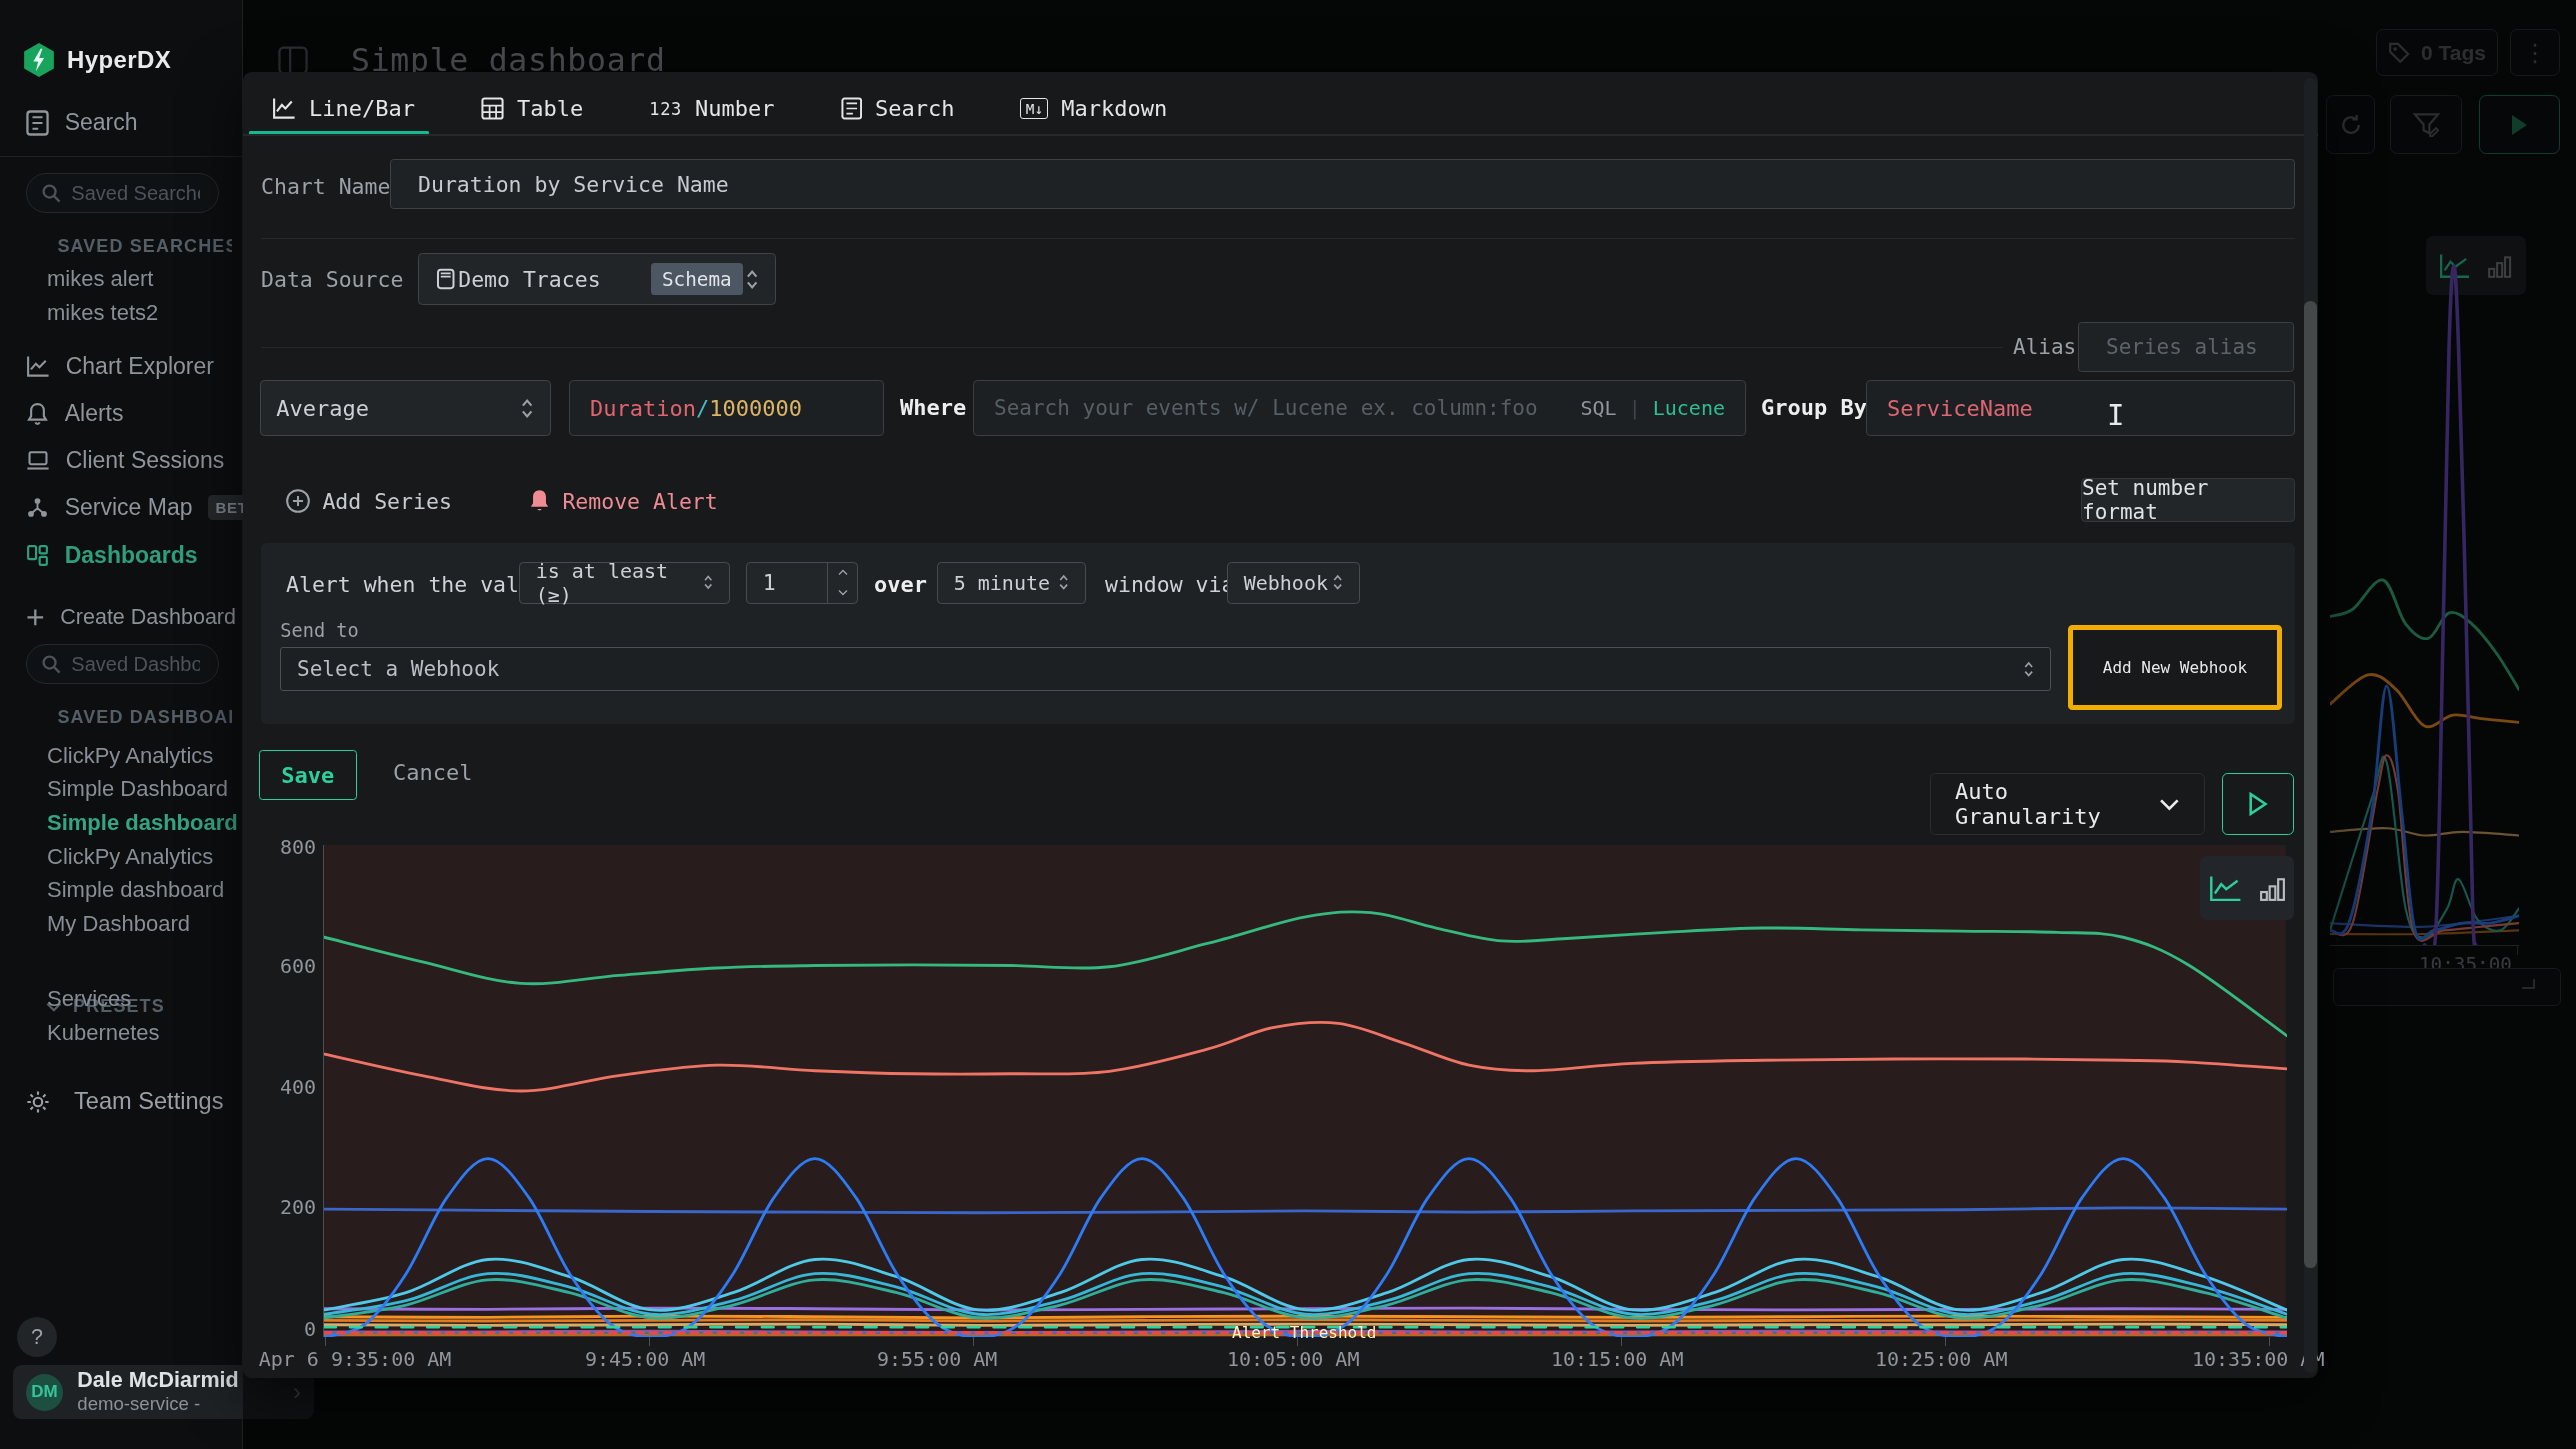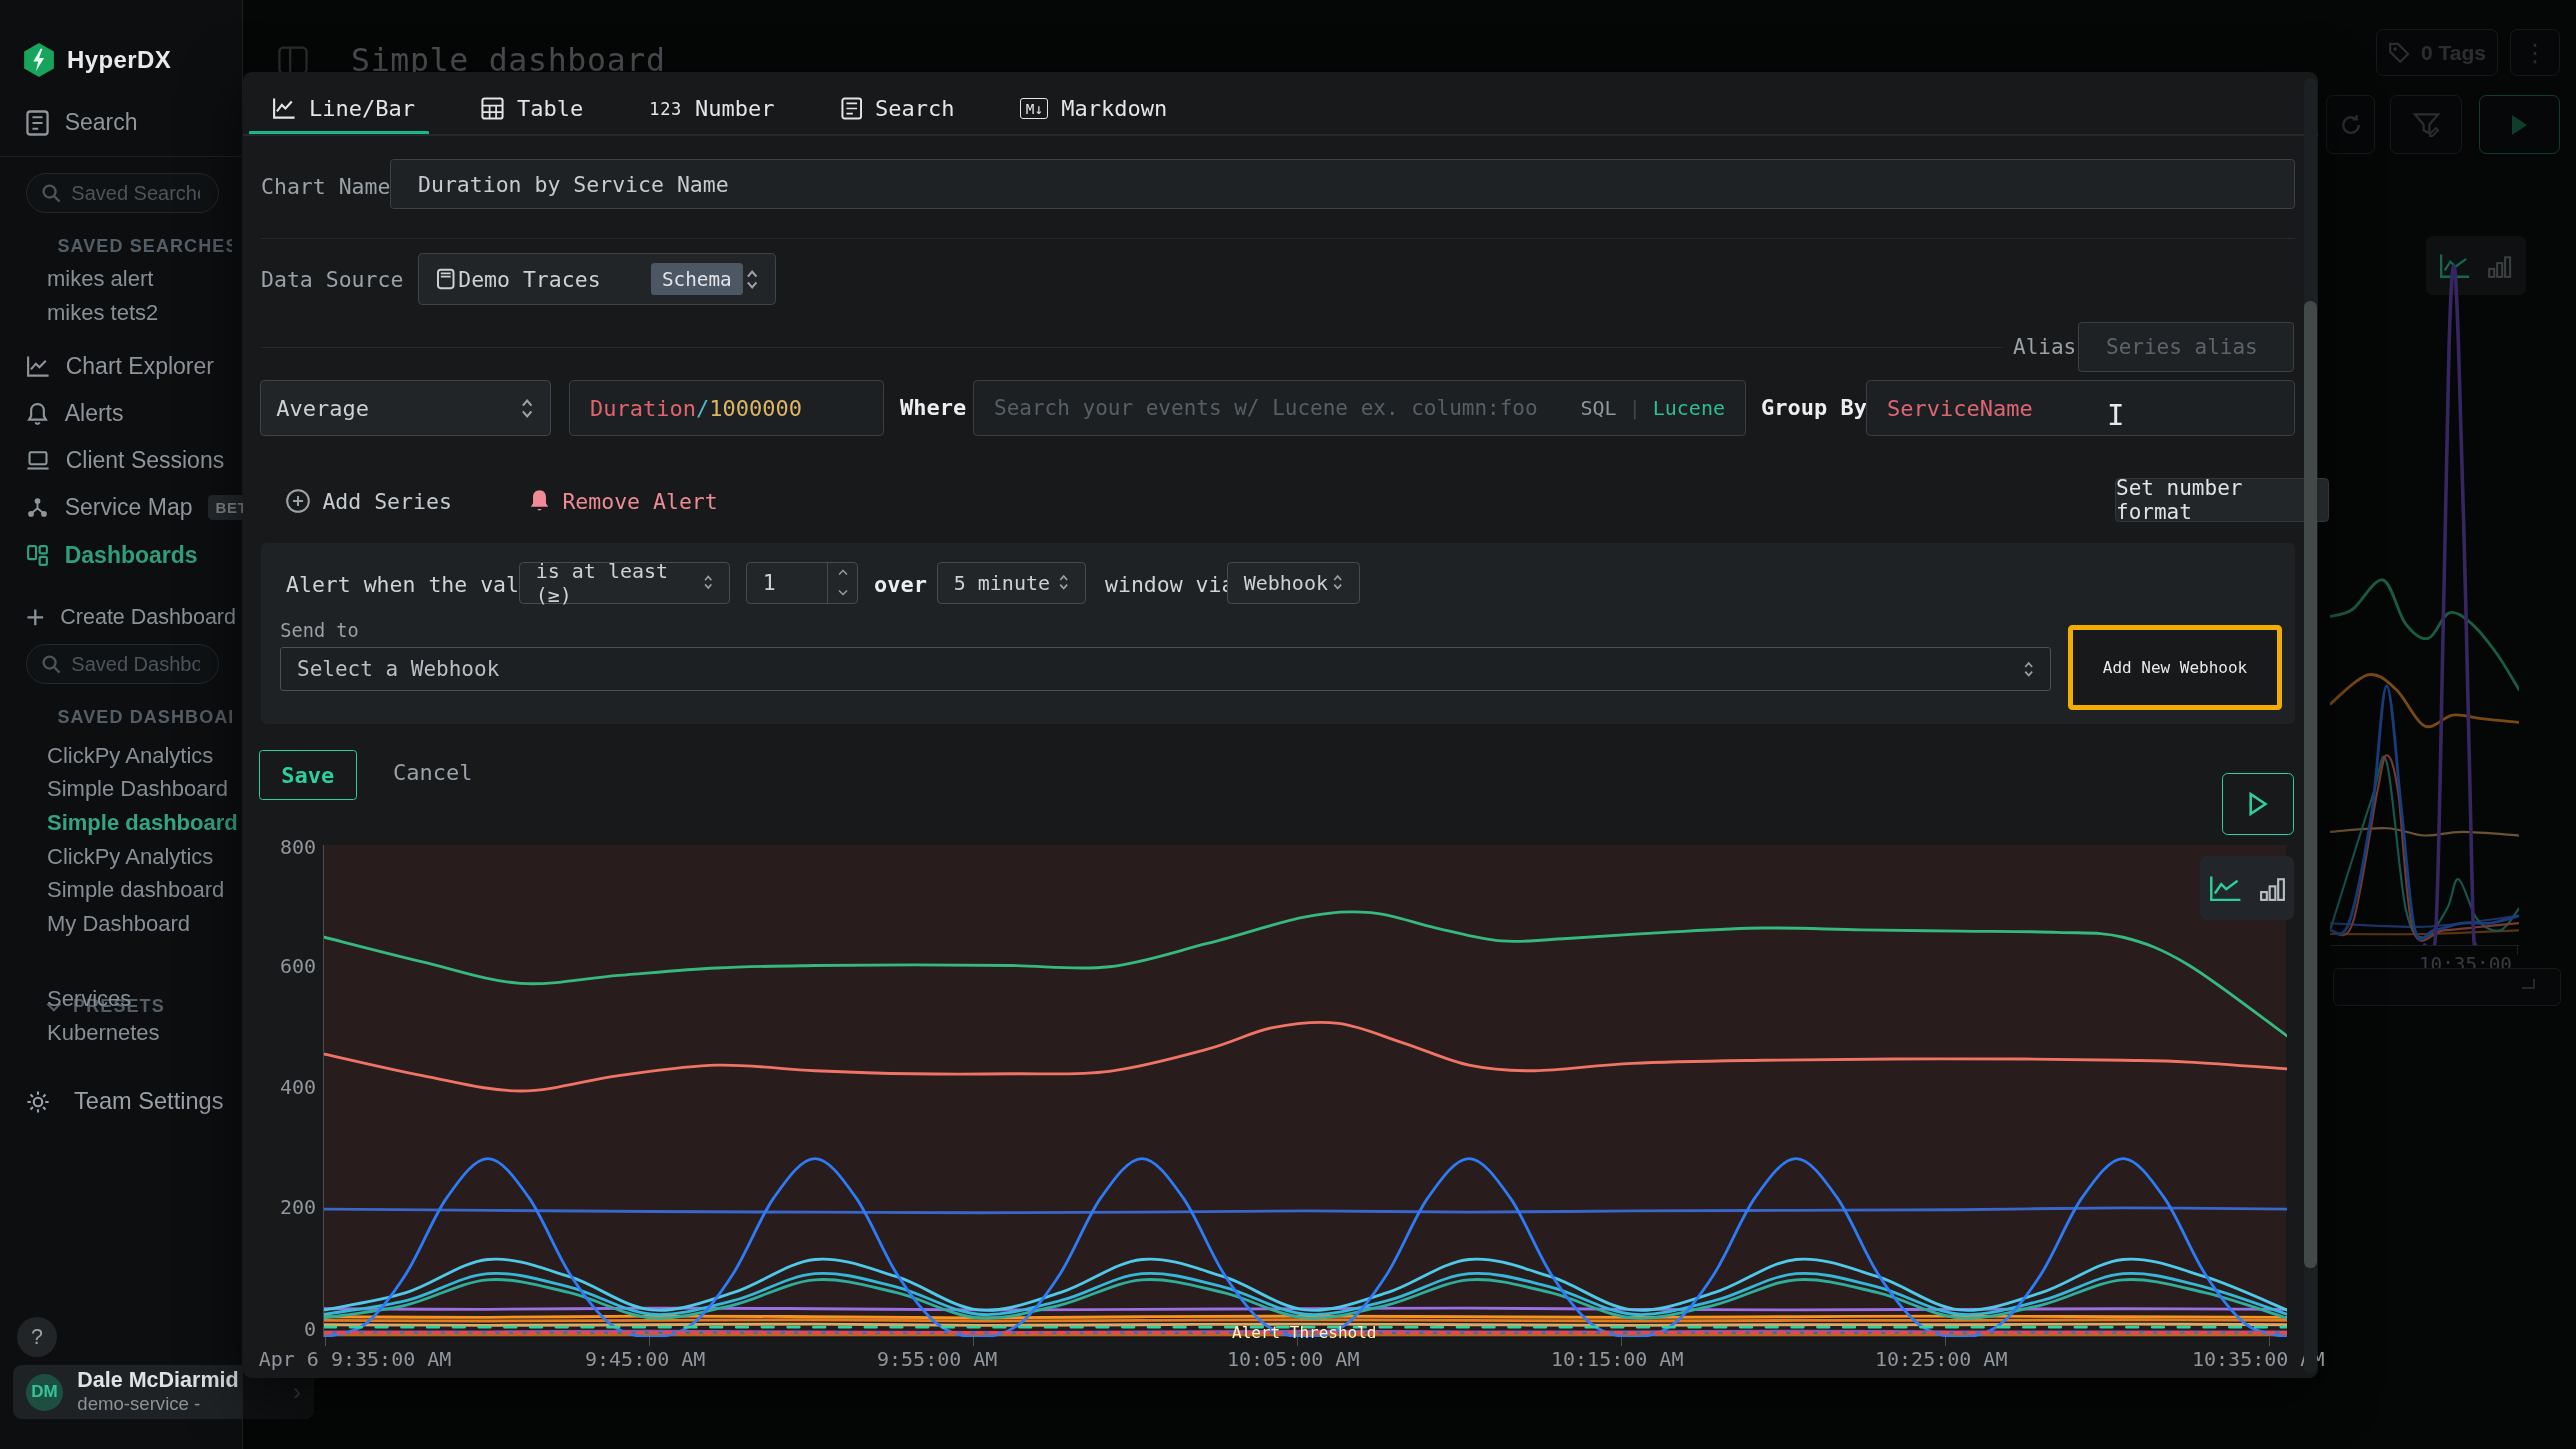--- a/index.html
+++ b/index.html
@@ -88,21 +88,21 @@
   .select-box .chev-ud { margin-left:auto; }
   .schema-badge { background:#4d5663; color:#e2e6ea; border-radius:3.6px; padding:4.3px 11.4px; font-size:19.3px; }
 
   .expr-box { position:absolute; background:#1d2023; border:0.7px solid #3a3f44; border-radius:4.3px;
     display:flex; align-items:center; padding:0 20px; font-size:22px; }
   .bold-white { color:#eceef0; font-weight:bold; }
   .placeholder-txt { color:#565e66; }
 
   .link-row { position:absolute; display:flex; align-items:center; gap:11.4px; font-size:21.5px; cursor:pointer; }
   .btn-dark { position:absolute; background:#222629; border:0.7px solid #32373b; border-radius:4.3px;
-    color:#dfe3e6; font-size:21px; display:flex; align-items:center; justify-content:center; cursor:pointer;margin-left:34px; }
+    color:#dfe3e6; font-size:21px; display:flex; align-items:center; justify-content:center; cursor:pointer; }
 
   .alert-panel { position:absolute; left:18px; top:471px; width:2034px; height:181px; background:#1f2224;
     border-radius:5.7px; }
   .alert-panel .select-box, .alert-panel .num-box { background:#222629; border-color:#474c52; }
   .num-box { position:absolute; border:0.7px solid #474c52; border-radius:4.3px; background:#222629;
     display:flex; align-items:stretch; color:#ccd1d5; font-size:21.5px; }
   .num-val { flex:1; display:flex; align-items:center; padding-left:15.7px; }
   .spin { width:30px; border-left:0.7px solid #474c52; display:flex; flex-direction:column; }
   .spin div { flex:1; display:flex; align-items:center; justify-content:center; }
 
@@ -496,20 +496,26 @@
           </svg>
       </div>
       <div class="yellow-box">
         <span>Add New Webhook</span>
       </div>
     </div>
 
     <button class="save-btn">Save</button>
     <div class="cancel-btn">Cancel</div>
 
+    <div class="gran-box">
+      <span>Auto Granularity</span>
+      <svg class="icon" width="21.5" height="13" viewBox="0 0 15 9">
+          <path d="M1.5 1.5l6 6 6-6" fill="none" stroke="#e8eaec" stroke-width="2"></path>
+        </svg>
+    </div>
     <div class="run-btn">
       <svg class="icon" width="21.5" height="24" viewBox="0 0 15 17">
           <path d="M2.5 1.5L13 8.5 2.5 15.5z" fill="none" stroke="#2dcf9a" stroke-width="1.8"></path>
         </svg>
     </div>
 
     <div class="chart-toggle">
       <svg class="icon" width="33" height="27" viewBox="0 0 23 19">
           <path d="M1.5 1v16.5H22" fill="none" stroke="#2dcf9a" stroke-width="1.7"></path>
           <path d="M4 13l4.5-6.5 3.5 3.5L20 4" fill="none" stroke="#2dcf9a" stroke-width="1.7"></path>

